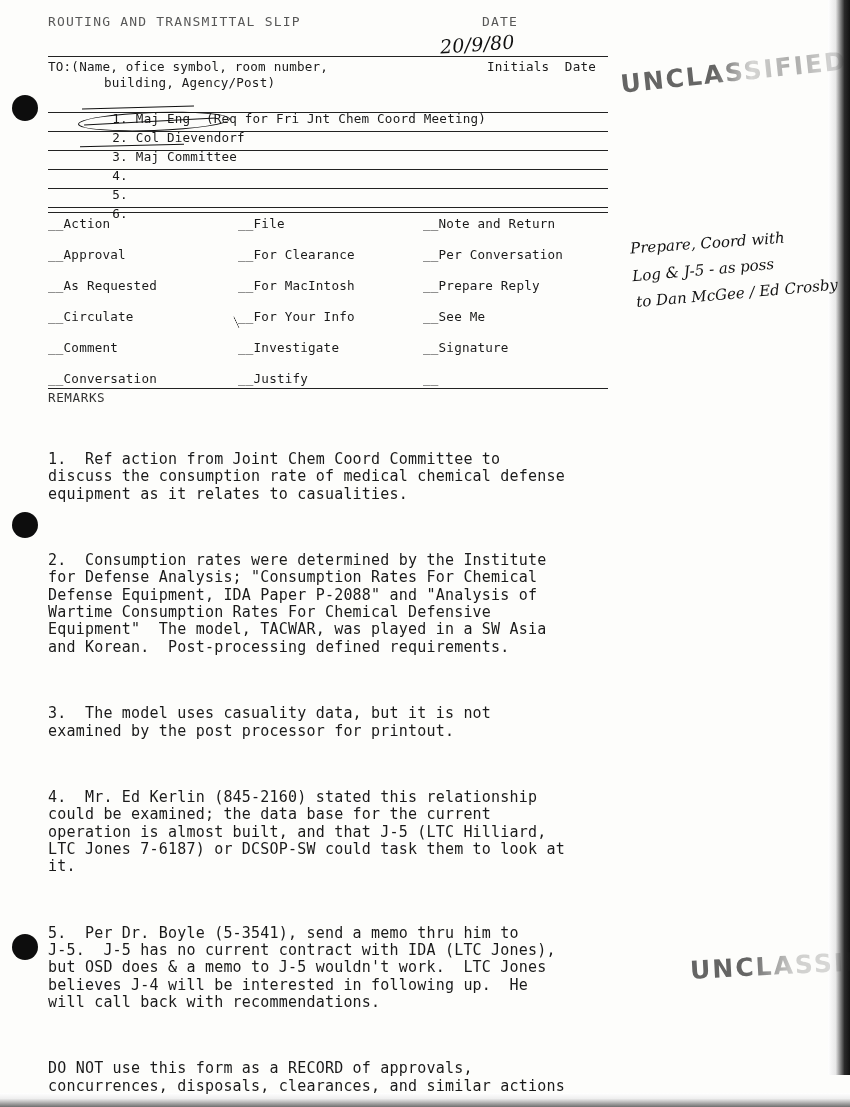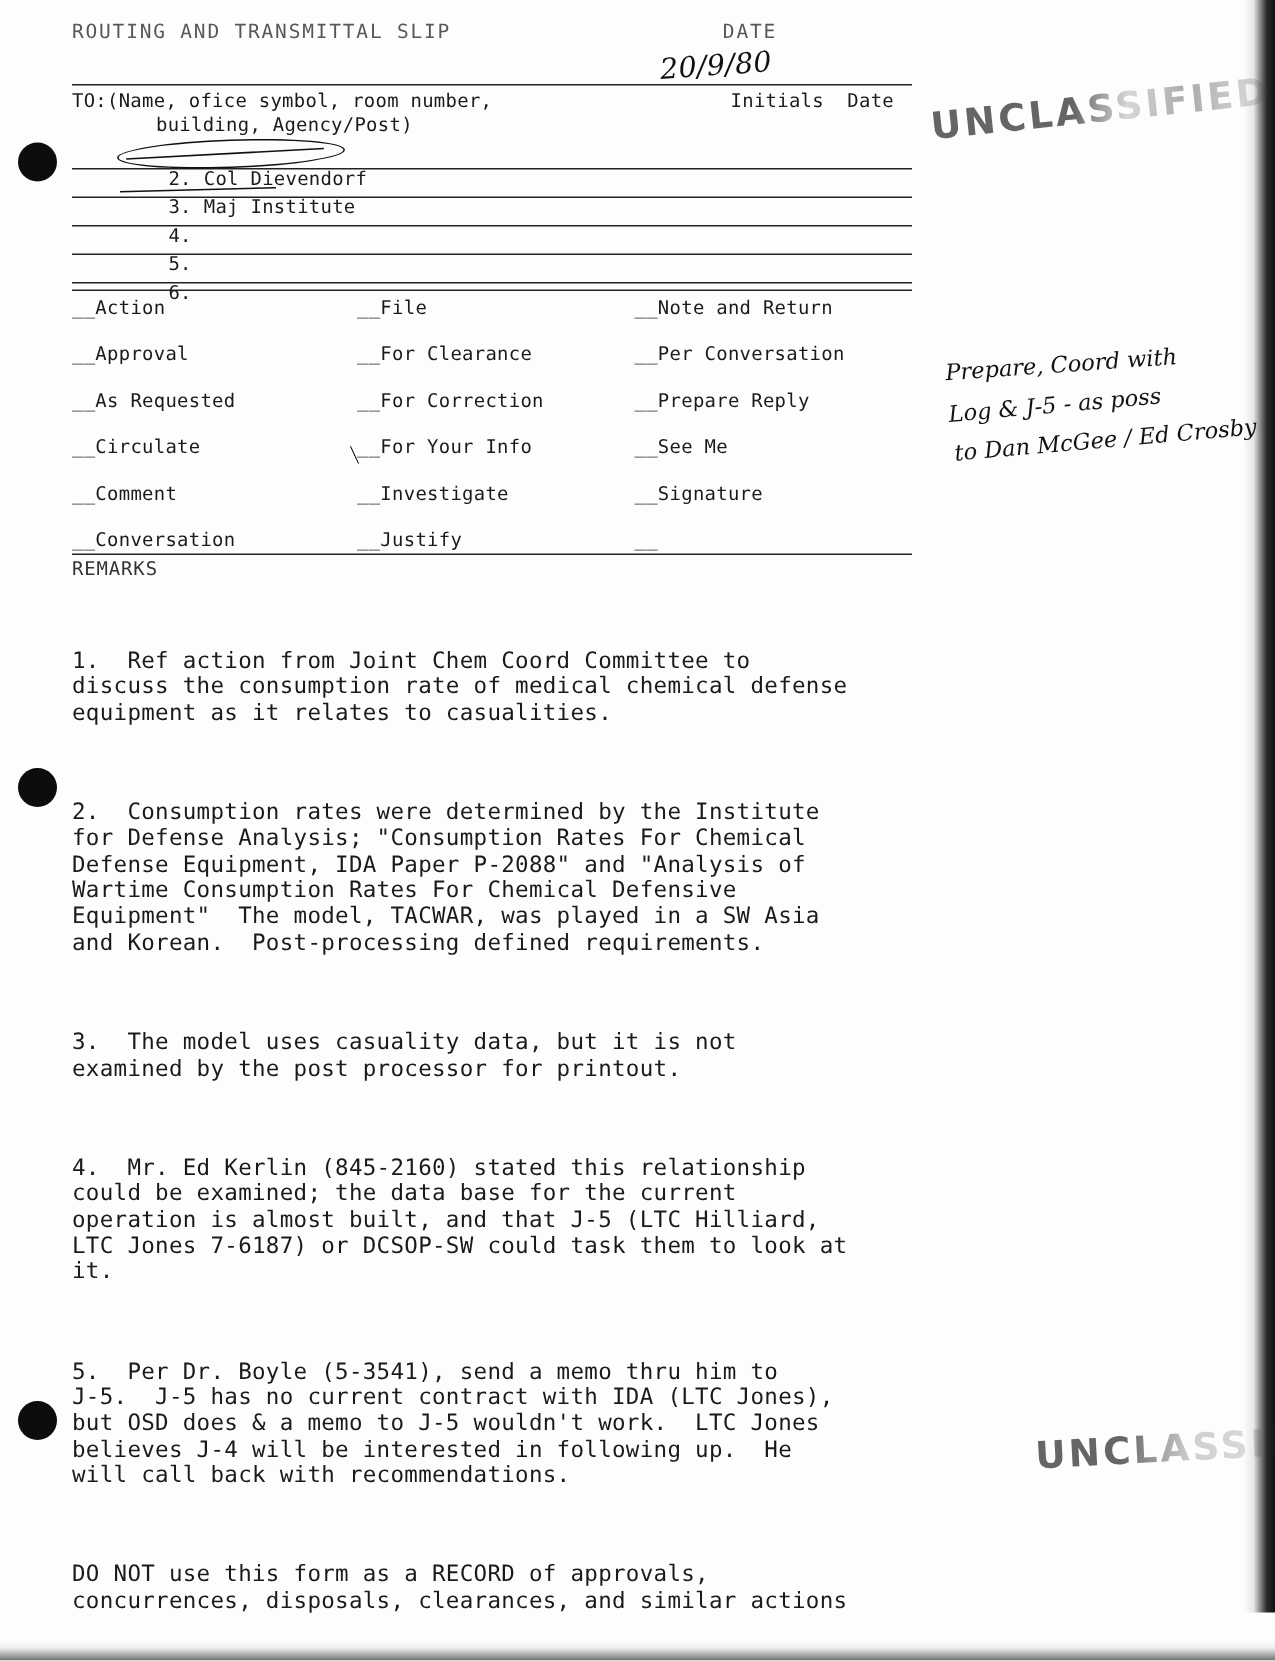--- a/index.html
+++ b/index.html
@@ -283,26 +283,30 @@
     <div class="rule" style="margin-top:26px;"></div>
 
     <div class="to-head">
       <div class="left">TO:(Name, ofice symbol, room number,</div>
       <div class="right">Initials  Date</div>
     </div>
     <div class="to-sub">building, Agency/Post)</div>
 
     <div class="numbered">
       <div class="num-line">
+        <span class="txt">1.</span><span class="txt" style="margin-left:8px;">Maj Eng  (Req for Fri Jnt Chem Coord Meeting)</span>
+        <span class="underline-hand"></span>
+      </div>
+      <div class="num-line">
         <span class="txt">2.</span><span class="txt" style="margin-left:8px;">Col Dievendorf</span>
         <span class="ellipse"></span>
         <span class="strike"></span>
       </div>
       <div class="num-line">
-        <span class="txt">3.</span><span class="txt" style="margin-left:8px;">Maj Institute</span>
+        <span class="txt">3.</span><span class="txt" style="margin-left:8px;">Maj Committee</span>
         <span class="underline-hand" style="left:32px; width:104px;"></span>
       </div>
       <div class="num-line">
         <span class="txt">4.</span><span class="txt" style="margin-left:8px;"></span>
       </div>
       <div class="num-line">
         <span class="txt">5.</span><span class="txt" style="margin-left:8px;"></span>
       </div>
       <div class="num-line">
         <span class="txt">6.</span><span class="txt" style="margin-left:8px;"></span>
@@ -312,21 +316,21 @@
     <div class="actions">
       <div class="act">__<span>Action</span></div>
       <div class="act">__<span>File</span></div>
       <div class="act">__<span>Note and Return</span></div>
 
       <div class="act">__<span>Approval</span></div>
       <div class="act">__<span>For Clearance</span></div>
       <div class="act">__<span>Per Conversation</span></div>
 
       <div class="act">__<span>As Requested</span></div>
-      <div class="act">__<span>For Correction</span></div>
+      <div class="act">__<span>For MacIntosh</span></div>
       <div class="act">__<span>Prepare Reply</span></div>
 
       <div class="act">__<span>Circulate</span></div>
       <div class="act"><span class="check-mark"></span>__<span>For Your Info</span></div>
       <div class="act">__<span>See Me</span></div>
 
       <div class="act">__<span>Comment</span></div>
       <div class="act">__<span>Investigate</span></div>
       <div class="act">__<span>Signature</span></div>
 

